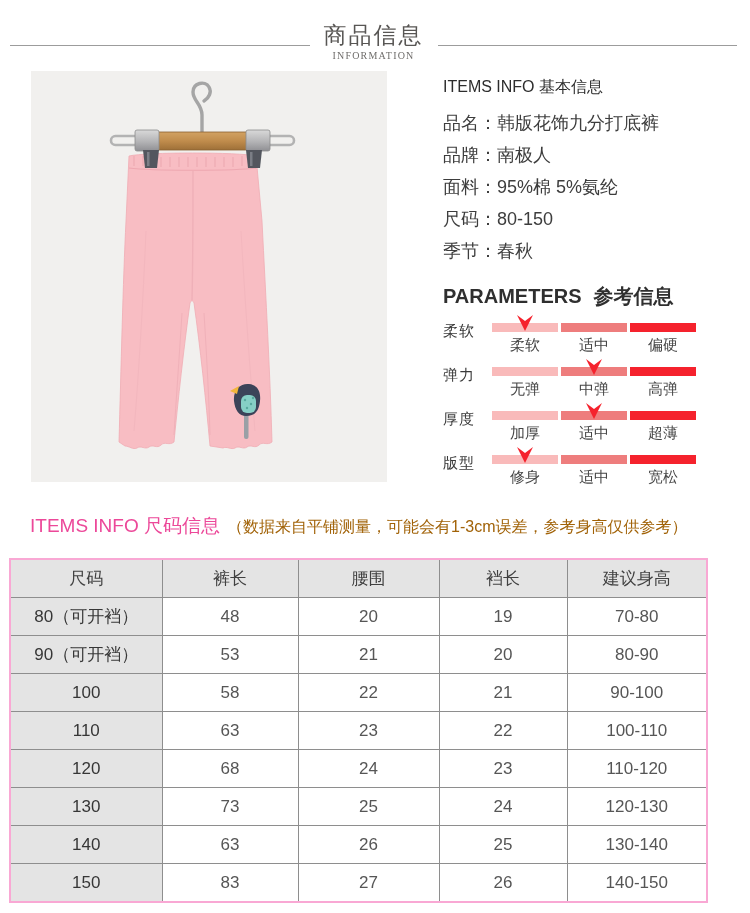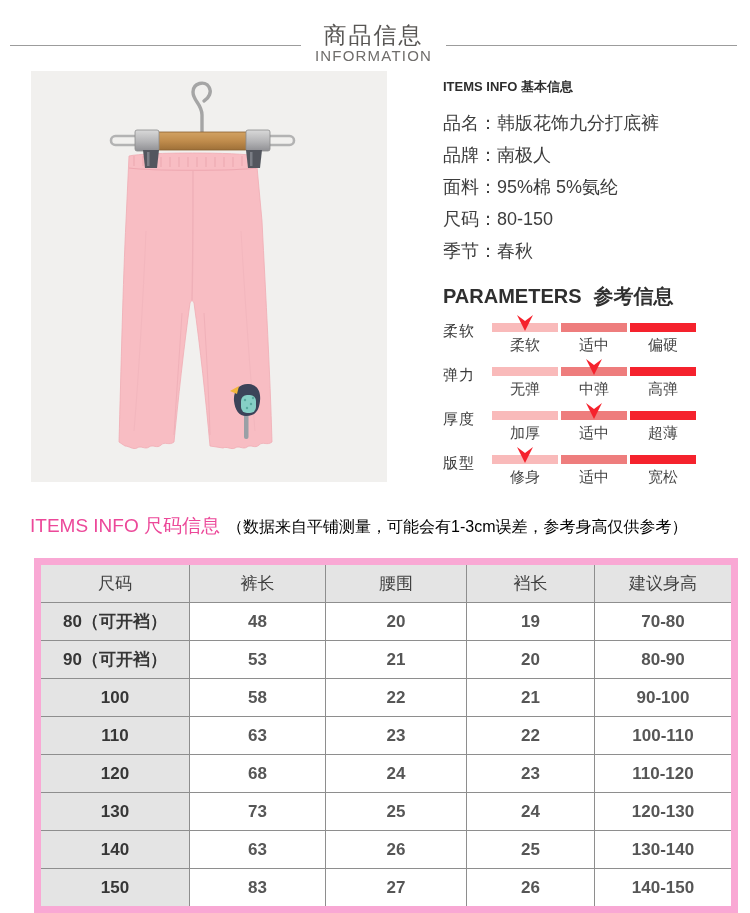--- a/index.html
+++ b/index.html
@@ -4,28 +4,28 @@
 <style>
   html,body{margin:0;padding:0;background:#ffffff;}
   body{font-family:"Liberation Sans","DejaVu Sans",sans-serif;}
   .page{position:relative;width:750px;height:913px;background:#fff;overflow:hidden;}
 
   
   .header{position:absolute;top:22px;left:10px;right:13px;display:flex;align-items:center;gap:14px;}
   .hline{flex:1;height:1px;background:#9c9c9c;margin-top:5px;}
   .header-text{text-align:center;}
   .header-title{font-size:23px;color:#585654;letter-spacing:2px;line-height:26px;}
-  .header-subtitle{font-size:15px;color:#6f6d6b;letter-spacing:1.2px;line-height:15px;}
+  .header-subtitle{font-size:10px;color:#6f6d6b;letter-spacing:1.2px;line-height:15px;font-family:Liberation Serif, serif;}
 
   
   .photo{position:absolute;left:31px;top:71px;width:356px;height:411px;background:#f1f0ee;}
 
   
   .basic{position:absolute;left:443px;top:76px;width:300px;}
-  .basic-heading{font-size:13px;font-weight:bold;color:#2d2d2d;line-height:21px;margin:0 0 10px 0;}
+  .basic-heading{font-size:16px;font-weight:normal;color:#2d2d2d;line-height:21px;margin:0 0 10px 0;}
   .field{font-size:18px;color:#3d3d3d;line-height:32px;white-space:nowrap;}
   .field .lab{color:#3d3d3d;}
   .field .val{color:#3d3d3d;}
 
   
   .params{position:absolute;left:443px;top:284px;width:270px;}
   .params-title{font-size:20px;font-weight:bold;color:#2f2f2f;line-height:24px;margin-bottom:15px;}
   .params-title .zh{margin-left:12px;}
   .param-row{position:relative;height:44px;}
   .param-name{position:absolute;left:0;top:-1px;font-size:15px;color:#3a3a3a;letter-spacing:1px;}
@@ -33,24 +33,24 @@
   .param-bar .seg{flex:1;}
   .param-arrow{position:absolute;top:-8px;width:16px;height:17px;}
   .param-opts{position:absolute;left:49px;top:13px;width:204px;display:flex;gap:3px;}
   .param-opts span{flex:1;text-align:center;font-size:15px;color:#464646;}
 
   
   .size-head{position:absolute;left:30px;top:514px;white-space:nowrap;}
   .sh-title{font-size:19px;font-weight:normal;color:#ec4899;line-height:24px;}
   .sh-note{font-size:16px;margin-left:7px;}
 
-  table.size-table{position:absolute;left:34px;top:558px;width:697px;border-collapse:collapse;table-layout:fixed;border:7px solid #f9a8d4;}
+  table.size-table{position:absolute;left:9px;top:558px;width:697px;border-collapse:collapse;table-layout:fixed;border:2px solid #f9a8d4;}
   .size-table th,.size-table td{border:1px solid #8e8e8e;height:37px;text-align:center;vertical-align:middle;font-size:17px;padding:0;}
   .size-table th{background:#e4e4e4;color:#414141;font-weight:normal;}
-  .size-table td{background:#ffffff;color:#565656;font-weight:bold;}
+  .size-table td{background:#ffffff;color:#565656;}
   .size-table td.rowhead{background:#e4e4e4;color:#363636;}
 </style>
 </head>
 <body>
 
 <div class="page">
 
   <div class="header">
     <div class="hline"></div>
     <div class="header-text">
@@ -206,21 +206,21 @@
       </div>
       <div class="param-opts">
         <span>修身</span>
           <span>适中</span>
           <span>宽松</span>
       </div>
     </div>
   </div>
 
   <div class="size-head">
-    <span class="sh-title">ITEMS INFO 尺码信息</span><span class="sh-note" style="color: #000000;">（数据来自平铺测量，可能会有1-3cm误差，参考身高仅供参考）</span>
+    <span class="sh-title">ITEMS INFO 尺码信息</span><span class="sh-note" style="color: #a16207;">（数据来自平铺测量，可能会有1-3cm误差，参考身高仅供参考）</span>
   </div>
 
   <table class="size-table">
     <colgroup>
         <col style="width:152px">
         <col style="width:136px">
         <col style="width:141px">
         <col style="width:128px">
         <col style="width:140px">
       </colgroup>

